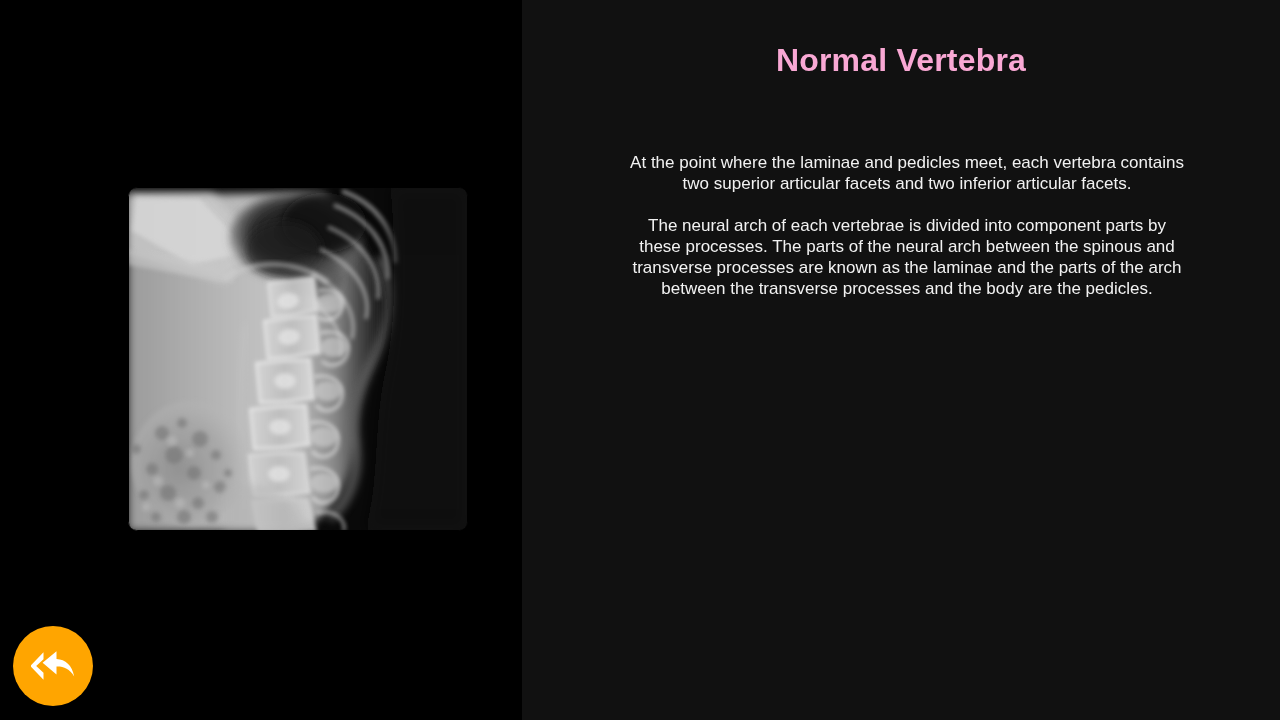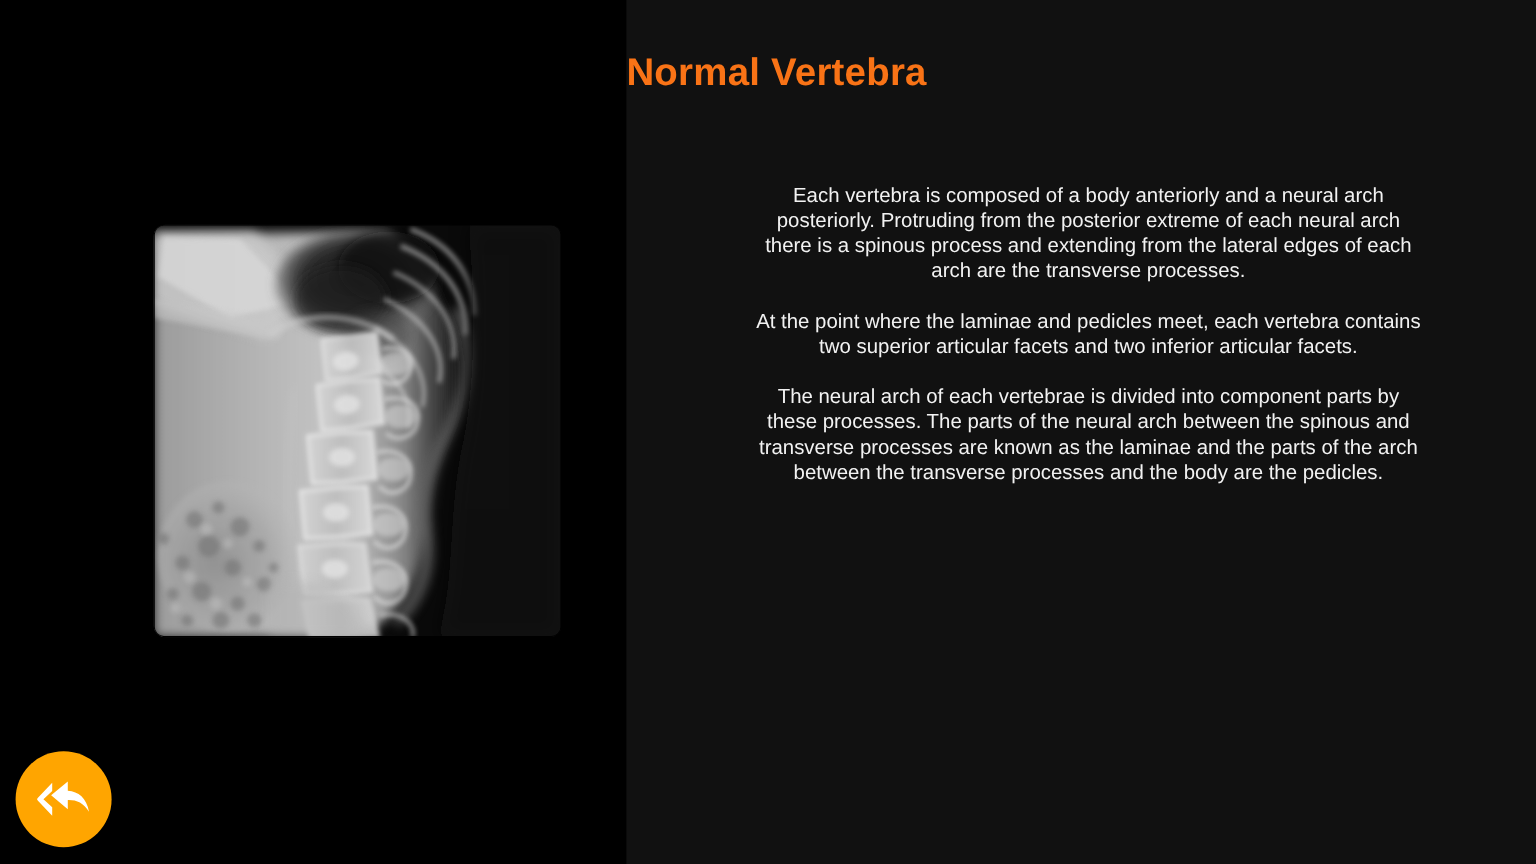--- a/index.html
+++ b/index.html
@@ -28,21 +28,22 @@
     background:#000;
   }
 
   
   #text-panel {
     position:absolute; left:522px; top:0; width:758px; height:720px;
     background:#111111;
   }
   #slide-title {
     position:absolute; left:0; top:40px; width:758px;
-    font-size:32px; font-weight:bold; color:#f97316;
+    text-align:center;
+    font-size:32px; font-weight:bold; color:#f9a8d4;
     letter-spacing:0.2px;
     line-height:40px;
   }
   #body-text {
     position:absolute; left:105px; top:152px; width:560px;
     text-align:center;
     color:#f2f2f2;
     font-size:17px;
     line-height:21px;
   }
@@ -239,21 +240,20 @@
 
   </div>
 
   <div id="panel-divider"></div>
 
   <div id="text-panel">
 
     <div id="slide-title">Normal Vertebra</div>
 
     <div id="body-text">
-      <p>Each vertebra is composed of a body anteriorly and a neural arch posteriorly. Protruding from the posterior extreme of each neural arch there is a spinous process and extending from the lateral edges of each arch are the transverse processes.</p>
       <p>At the point where the laminae and pedicles meet, each vertebra contains two superior articular facets and two inferior articular facets.</p>
       <p>The neural arch of each vertebrae is divided into component parts by these processes. The parts of the neural arch between the spinous and transverse processes are known as the laminae and the parts of the arch between the transverse processes and the body are the pedicles.</p>
     </div>
 
   </div>
 
   <button id="back-button" aria-label="Back">
     <span>
       <svg width="44" height="34" viewBox="0 0 44 34" fill="none" xmlns="http://www.w3.org/2000/svg">
 

